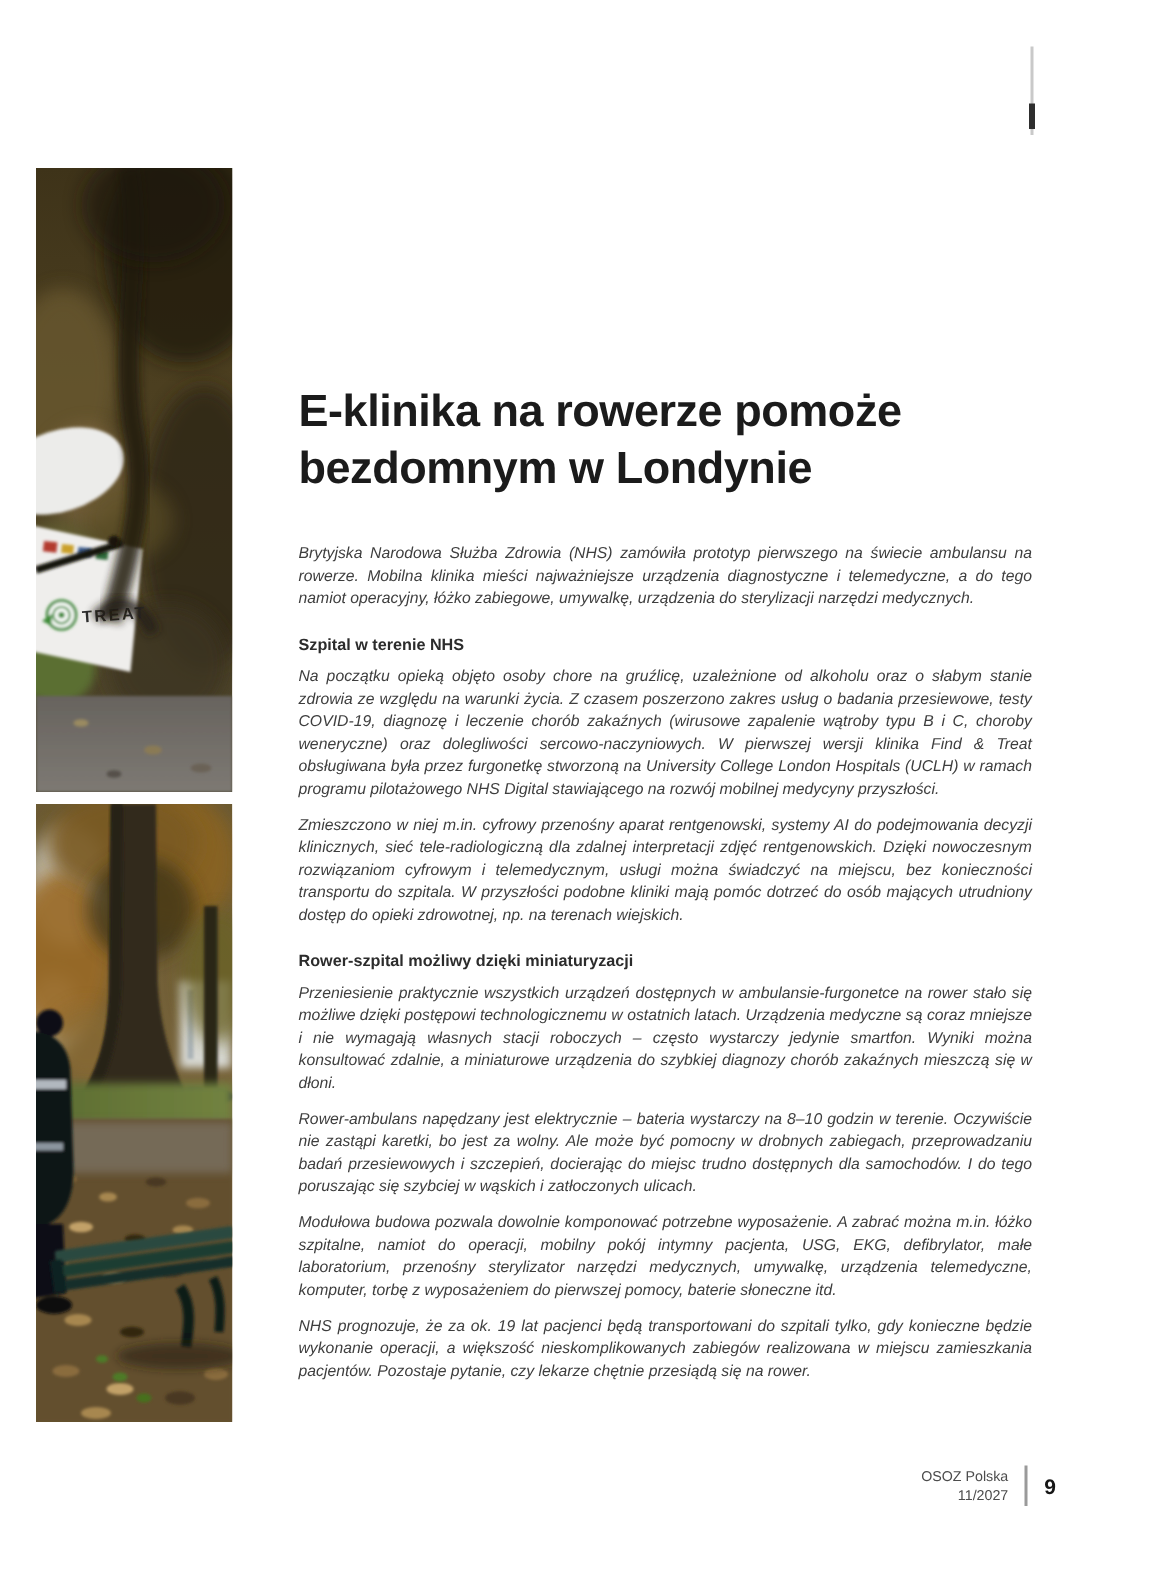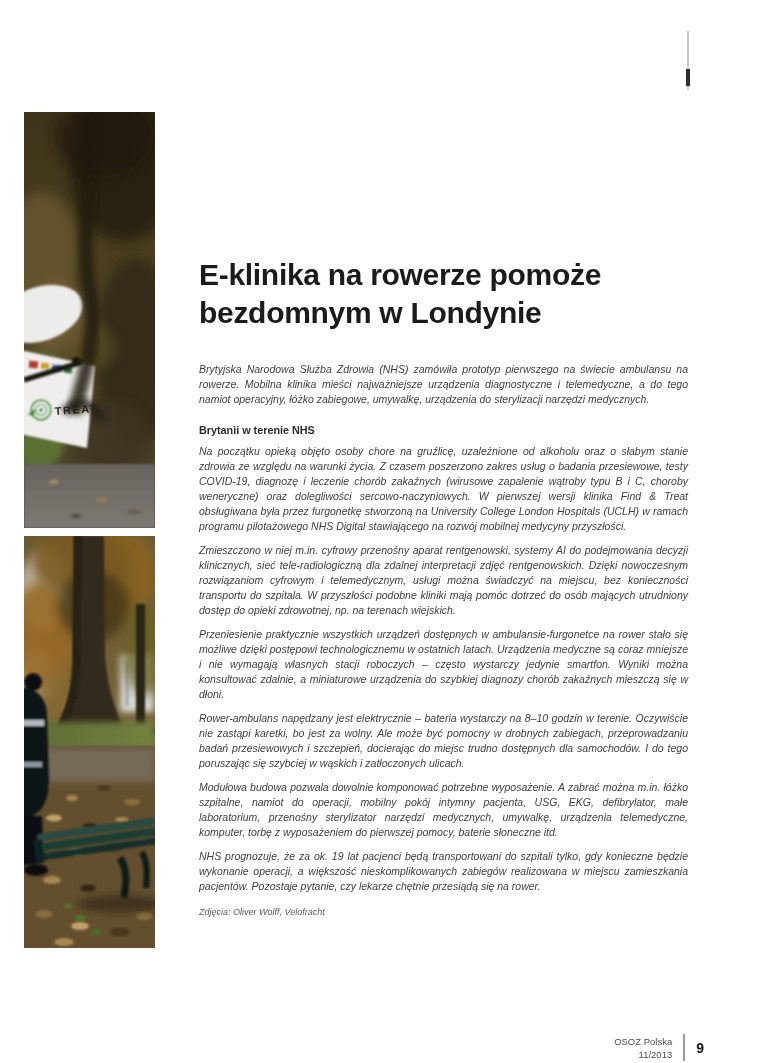--- a/index.html
+++ b/index.html
@@ -32,21 +32,21 @@
   .article p.lead { margin-bottom:16px; }
   .article h3 {
     font-size:10.8px; line-height:15px; font-weight:700; color:#2c2c2c;
     margin:16px 0 6px 0;
   }
   .article p.credit {
     font-size:9px; line-height:12px; color:#5a5a5a; text-align:left; margin-top:12px;
   }
 
   
-  .footer { position:absolute; top:1034px; right:64px; display:flex; align-items:center; gap:11px; }
+  .footer { position:absolute; top:977px; right:64px; display:flex; align-items:center; gap:11px; }
   .footer-meta { font-size:9.5px; line-height:13px; color:#4c4c4c; text-align:right; }
   .footer-divider { width:2px; height:27px; background:#9a9a9a; }
   .footer-page { font-size:14px; font-weight:700; color:#161616; }
 </style>
 </head>
 <body>
 
 <div class="page">
 
   <div class="corner-mark">
@@ -211,34 +211,34 @@
       <ellipse cx="72" cy="396" rx="5" ry="3" fill="#47701f" filter="url(#p2b1)"></ellipse>
       <ellipse cx="44" cy="370" rx="4" ry="2.5" fill="#4e7a28" filter="url(#p2b1)"></ellipse>
     </svg>
   </figure>
 
   <main class="article">
     <h1>E-klinika na rowerze pomoże bezdomnym w Londynie</h1>
 
     <p class="lead">Brytyjska Narodowa Służba Zdrowia (NHS) zamówiła prototyp pierwszego na świecie ambulansu na rowerze. Mobilna klinika mieści najważniejsze urządzenia diagnostyczne i telemedyczne, a do tego namiot operacyjny, łóżko zabiegowe, umywalkę, urządzenia do sterylizacji narzędzi medycznych.</p>
 
-    <h3>Brytanii w terenie NHS</h3>
+    <h3>Szpital w terenie NHS</h3>
     <p>Na początku opieką objęto osoby chore na gruźlicę, uzależnione od alkoholu oraz o słabym stanie zdrowia ze względu na warunki życia. Z czasem poszerzono zakres usług o badania przesiewowe, testy COVID-19, diagnozę i leczenie chorób zakaźnych (wirusowe zapalenie wątroby typu B i C, choroby weneryczne) oraz dolegliwości sercowo-naczyniowych. W pierwszej wersji klinika Find &amp; Treat obsługiwana była przez furgonetkę stworzoną na University College London Hospitals (UCLH) w ramach programu pilotażowego NHS Digital stawiającego na rozwój mobilnej medycyny przyszłości.</p>
     <p>Zmieszczono w niej m.in. cyfrowy przenośny aparat rentgenowski, systemy AI do podejmowania decyzji klinicznych, sieć tele-radiologiczną dla zdalnej interpretacji zdjęć rentgenowskich. Dzięki nowoczesnym rozwiązaniom cyfrowym i telemedycznym, usługi można świadczyć na miejscu, bez konieczności transportu do szpitala. W przyszłości podobne kliniki mają pomóc dotrzeć do osób mających utrudniony dostęp do opieki zdrowotnej, np. na terenach wiejskich.</p>
 
+    <h3>Rower-szpital możliwy dzięki miniaturyzacji</h3>
     <p>Przeniesienie praktycznie wszystkich urządzeń dostępnych w ambulansie-furgonetce na rower stało się możliwe dzięki postępowi technologicznemu w ostatnich latach. Urządzenia medyczne są coraz mniejsze i nie wymagają własnych stacji roboczych – często wystarczy jedynie smartfon. Wyniki można konsultować zdalnie, a miniaturowe urządzenia do szybkiej diagnozy chorób zakaźnych mieszczą się w dłoni.</p>
     <p>Rower-ambulans napędzany jest elektrycznie – bateria wystarczy na 8–10 godzin w terenie. Oczywiście nie zastąpi karetki, bo jest za wolny. Ale może być pomocny w drobnych zabiegach, przeprowadzaniu badań przesiewowych i szczepień, docierając do miejsc trudno dostępnych dla samochodów. I do tego poruszając się szybciej w wąskich i zatłoczonych ulicach.</p>
     <p>Modułowa budowa pozwala dowolnie komponować potrzebne wyposażenie. A zabrać można m.in. łóżko szpitalne, namiot do operacji, mobilny pokój intymny pacjenta, USG, EKG, defibrylator, małe laboratorium, przenośny sterylizator narzędzi medycznych, umywalkę, urządzenia telemedyczne, komputer, torbę z wyposażeniem do pierwszej pomocy, baterie słoneczne itd.</p>
     <p>NHS prognozuje, że za ok. 19 lat pacjenci będą transportowani do szpitali tylko, gdy konieczne będzie wykonanie operacji, a większość nieskomplikowanych zabiegów realizowana w miejscu zamieszkania pacjentów. Pozostaje pytanie, czy lekarze chętnie przesiądą się na rower.</p>
 
-    <p class="credit">Zdjęcia: Oliver Wolff, Velofracht</p>
   </main>
 
   <footer class="footer">
     <div class="footer-meta">
       <div>OSOZ Polska</div>
-      <div>11/2013</div>
+      <div>11/2027</div>
     </div>
     <div class="footer-divider"></div>
     <div class="footer-page">9</div>
   </footer>
 
 </div>
 
 </body></html>

